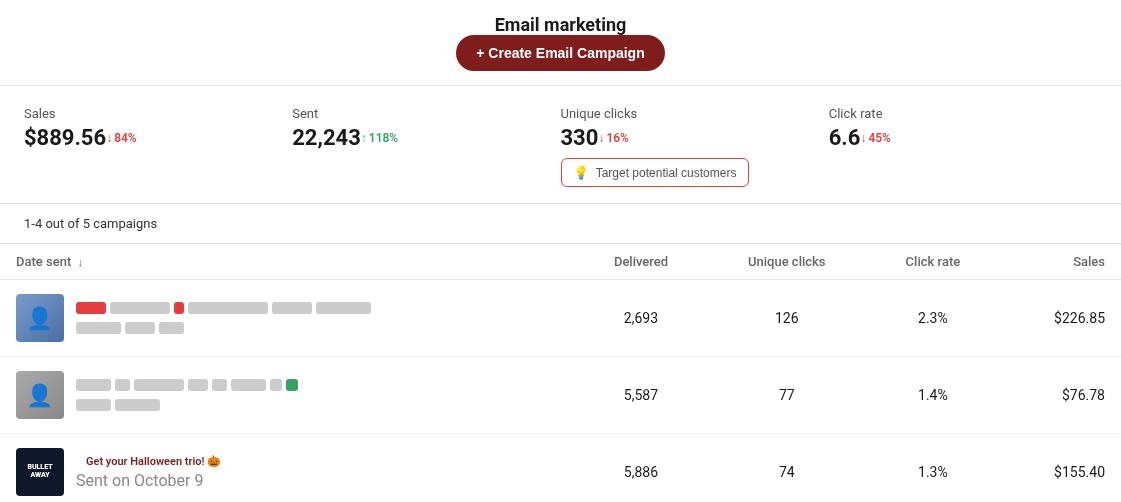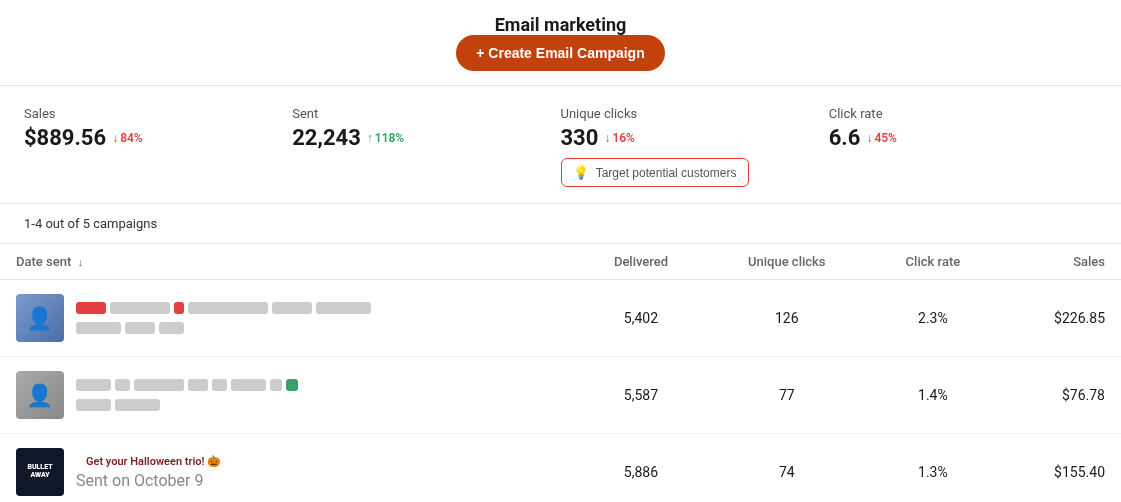--- a/index.html
+++ b/index.html
@@ -4,32 +4,32 @@
   <style>
     * { box-sizing: border-box; margin: 0; padding: 0; }
     body { font-family: -apple-system, BlinkMacSystemFont, 'Segoe UI', Roboto, sans-serif; background: #fff; color: #1a1a1a; font-size: 14px; }
 
     .header {
       display: flex; align-items: center; justify-content: space-between;
       padding: 14px 24px; border-bottom: 1px solid #e5e5e5; flex-direction: column;
     }
     .header-title { font-size: 18px; font-weight: 700; }
     .create-btn {
-      background: #c2410c; color: #fff; border: none; border-radius: 20px;
+      background: #7f1d1d; color: #fff; border: none; border-radius: 20px;
       padding: 10px 20px; font-size: 14px; font-weight: 600; cursor: pointer;
       display: flex; align-items: center; gap: 6px;
     }
 
     .stats-row {
       display: flex; gap: 0; padding: 20px 24px 16px;
       border-bottom: 1px solid #e5e5e5;
     }
     .stat-item { flex: 1; }
     .stat-label { font-size: 13px; color: #555; margin-bottom: 4px; }
-    .stat-value { font-size: 22px; font-weight: 700; display: flex; align-items: center; gap: 6px; }
+    .stat-value { font-size: 22px; font-weight: 700; display: flex; align-items: center; }
     .stat-badge {
       font-size: 12px; font-weight: 600; display: inline-flex; align-items: flex-end; gap: 2px;
     }
     .stat-badge.down { color: #e53e3e; }
     .stat-badge.up { color: #38a169; }
     .arrow-down::before { content: '↓'; }
     .arrow-up::before { content: '↑'; }
 
     .target-btn {
       display: inline-flex; align-items: center; gap: 6px;
@@ -171,21 +171,21 @@
         </div>
         <div style="display:flex;gap:4px;">
           <div class="blurred-text" style="width:45px;">&nbsp;&nbsp;&nbsp;&nbsp;</div>
           <div class="blurred-text" style="width:30px;">&nbsp;&nbsp;&nbsp;</div>
           <div class="blurred-text" style="width:25px;">&nbsp;&nbsp;</div>
         </div>
       </div>
             </div>
           </div>
         </td>
-        <td>5,402</td>
+        <td>2,693</td>
         <td>126</td>
         <td>2.3%</td>
         <td>$226.85</td>
       </tr>
       <tr>
         <td>
           <div class="campaign-cell">
             <div class="campaign-thumb" style="background: linear-gradient(135deg, rgb(170, 170, 170), rgb(136, 136, 136));">
               <span style="font-size:22px;">👤</span>
             </div>

